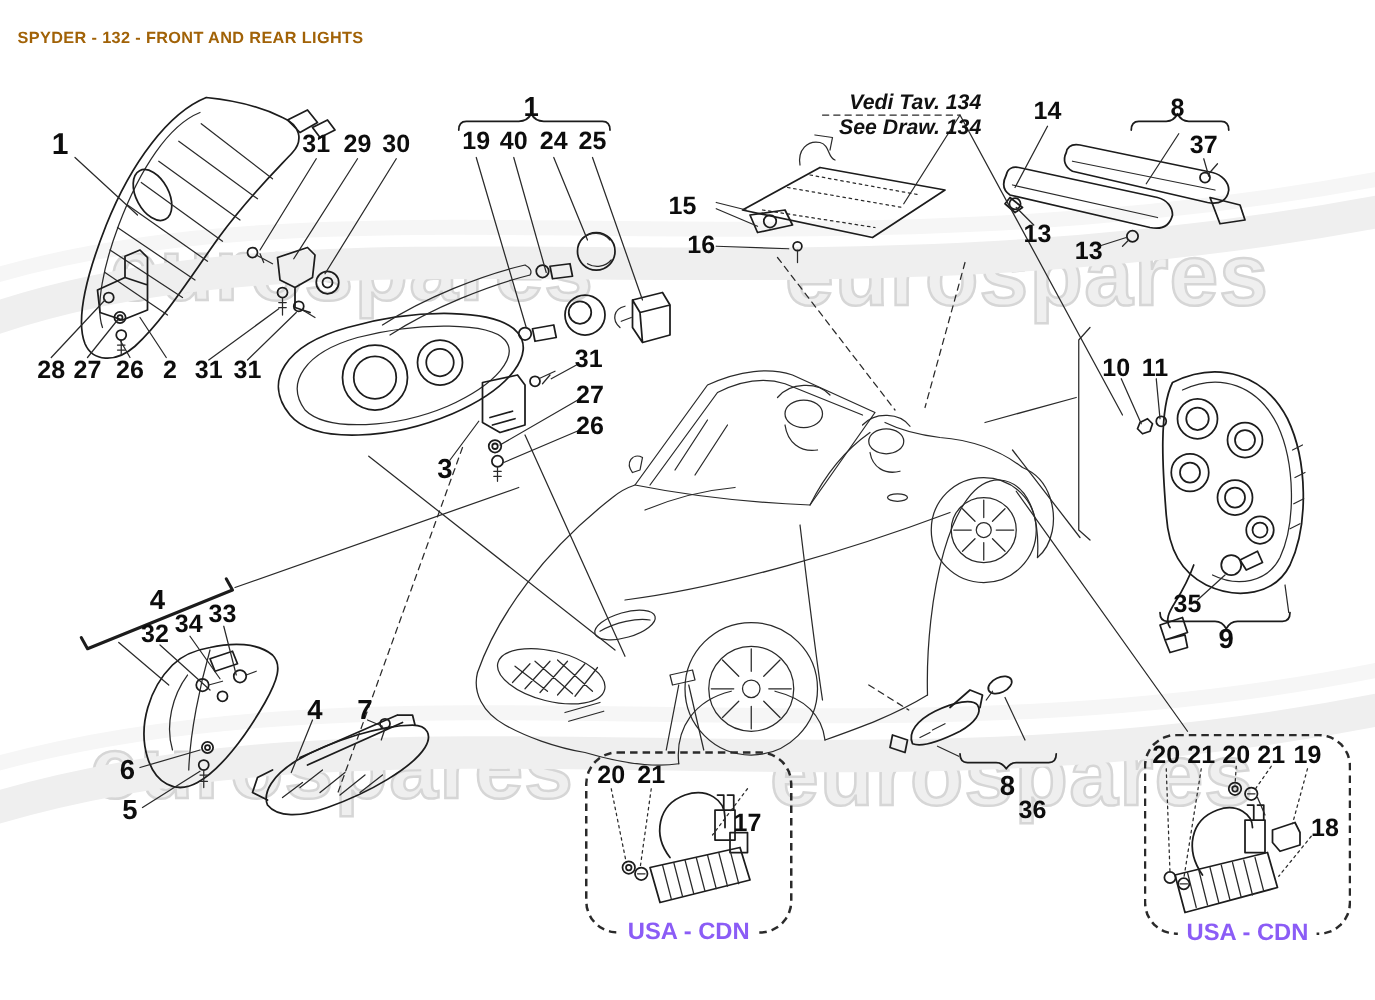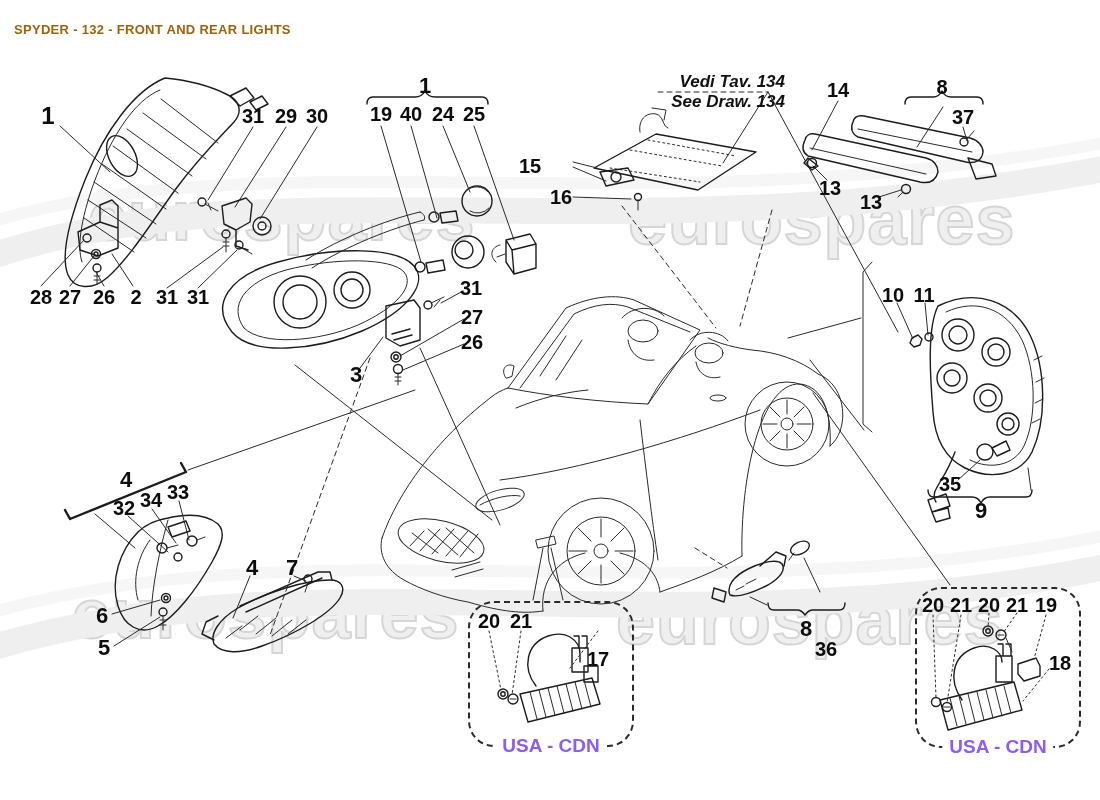--- a/index.html
+++ b/index.html
@@ -297,21 +297,21 @@
 <div id="labels-layer">
     <div class="plabel" style="left: 48px; top: 116px; font-size: 24px;">1</div>
     <div class="plabel" style="left: 253px; top: 116px;">31</div>
     <div class="plabel" style="left: 286px; top: 116px;">29</div>
     <div class="plabel" style="left: 317px; top: 116px;">30</div>
     <div class="plabel" style="left: 425px; top: 86px; font-size: 22px;">1</div>
     <div class="plabel" style="left: 381px; top: 114px;">19</div>
     <div class="plabel" style="left: 411px; top: 114px;">40</div>
     <div class="plabel" style="left: 443px; top: 114px;">24</div>
     <div class="plabel" style="left: 474px; top: 114px;">25</div>
-    <div class="plabel" style="left: 530px; top: 166px;">15</div>
+    <div class="plabel" style="left: 546px; top: 166px;">15</div>
     <div class="plabel" style="left: 561px; top: 197px;">16</div>
     <div class="plabel" style="left: 838px; top: 90px;">14</div>
     <div class="plabel" style="left: 942px; top: 87px;">8</div>
     <div class="plabel" style="left: 963px; top: 117px;">37</div>
     <div class="plabel" style="left: 830px; top: 188px;">13</div>
     <div class="plabel" style="left: 871px; top: 202px;">13</div>
     <div class="plabel" style="left: 893px; top: 295px;">10</div>
     <div class="plabel" style="left: 924px; top: 295px;">11</div>
     <div class="plabel" style="left: 950px; top: 484px;">35</div>
     <div class="plabel" style="left: 981px; top: 511px; font-size: 22px;">9</div>

